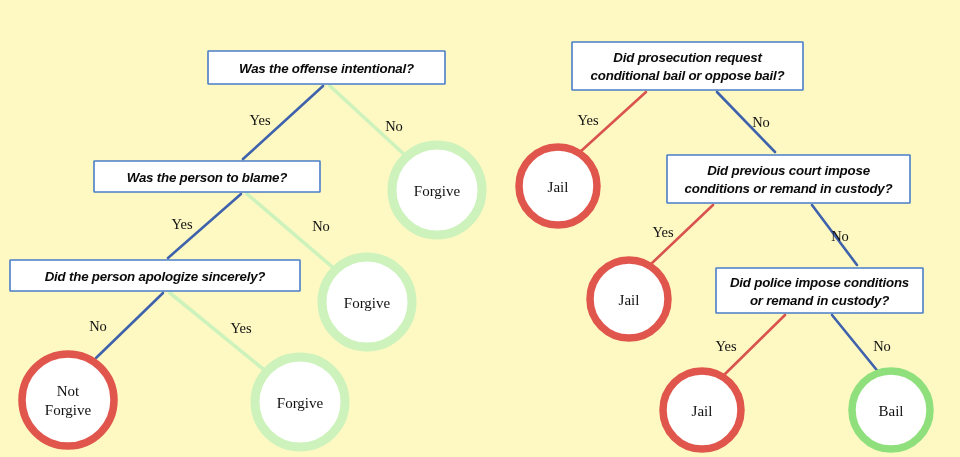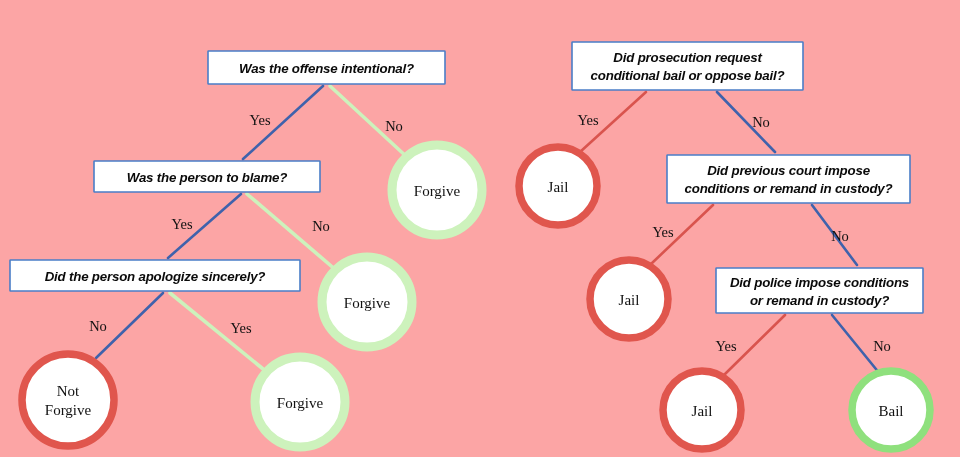--- a/index.html
+++ b/index.html
@@ -10,21 +10,21 @@
   body {
     width: 960px;
     height: 457px;
     overflow: hidden;
     font-family: "Liberation Serif", serif;
   }
   #stage {
     position: relative;
     width: 960px;
     height: 457px;
-    background: #fca5a5;
+    background: #fef9c3;
     text-decoration: underline;
   }
   svg.diagram {
     position: absolute;
     left: 0;
     top: 0;
     width: 960px;
     height: 457px;
   }
   .node-box-rect {

